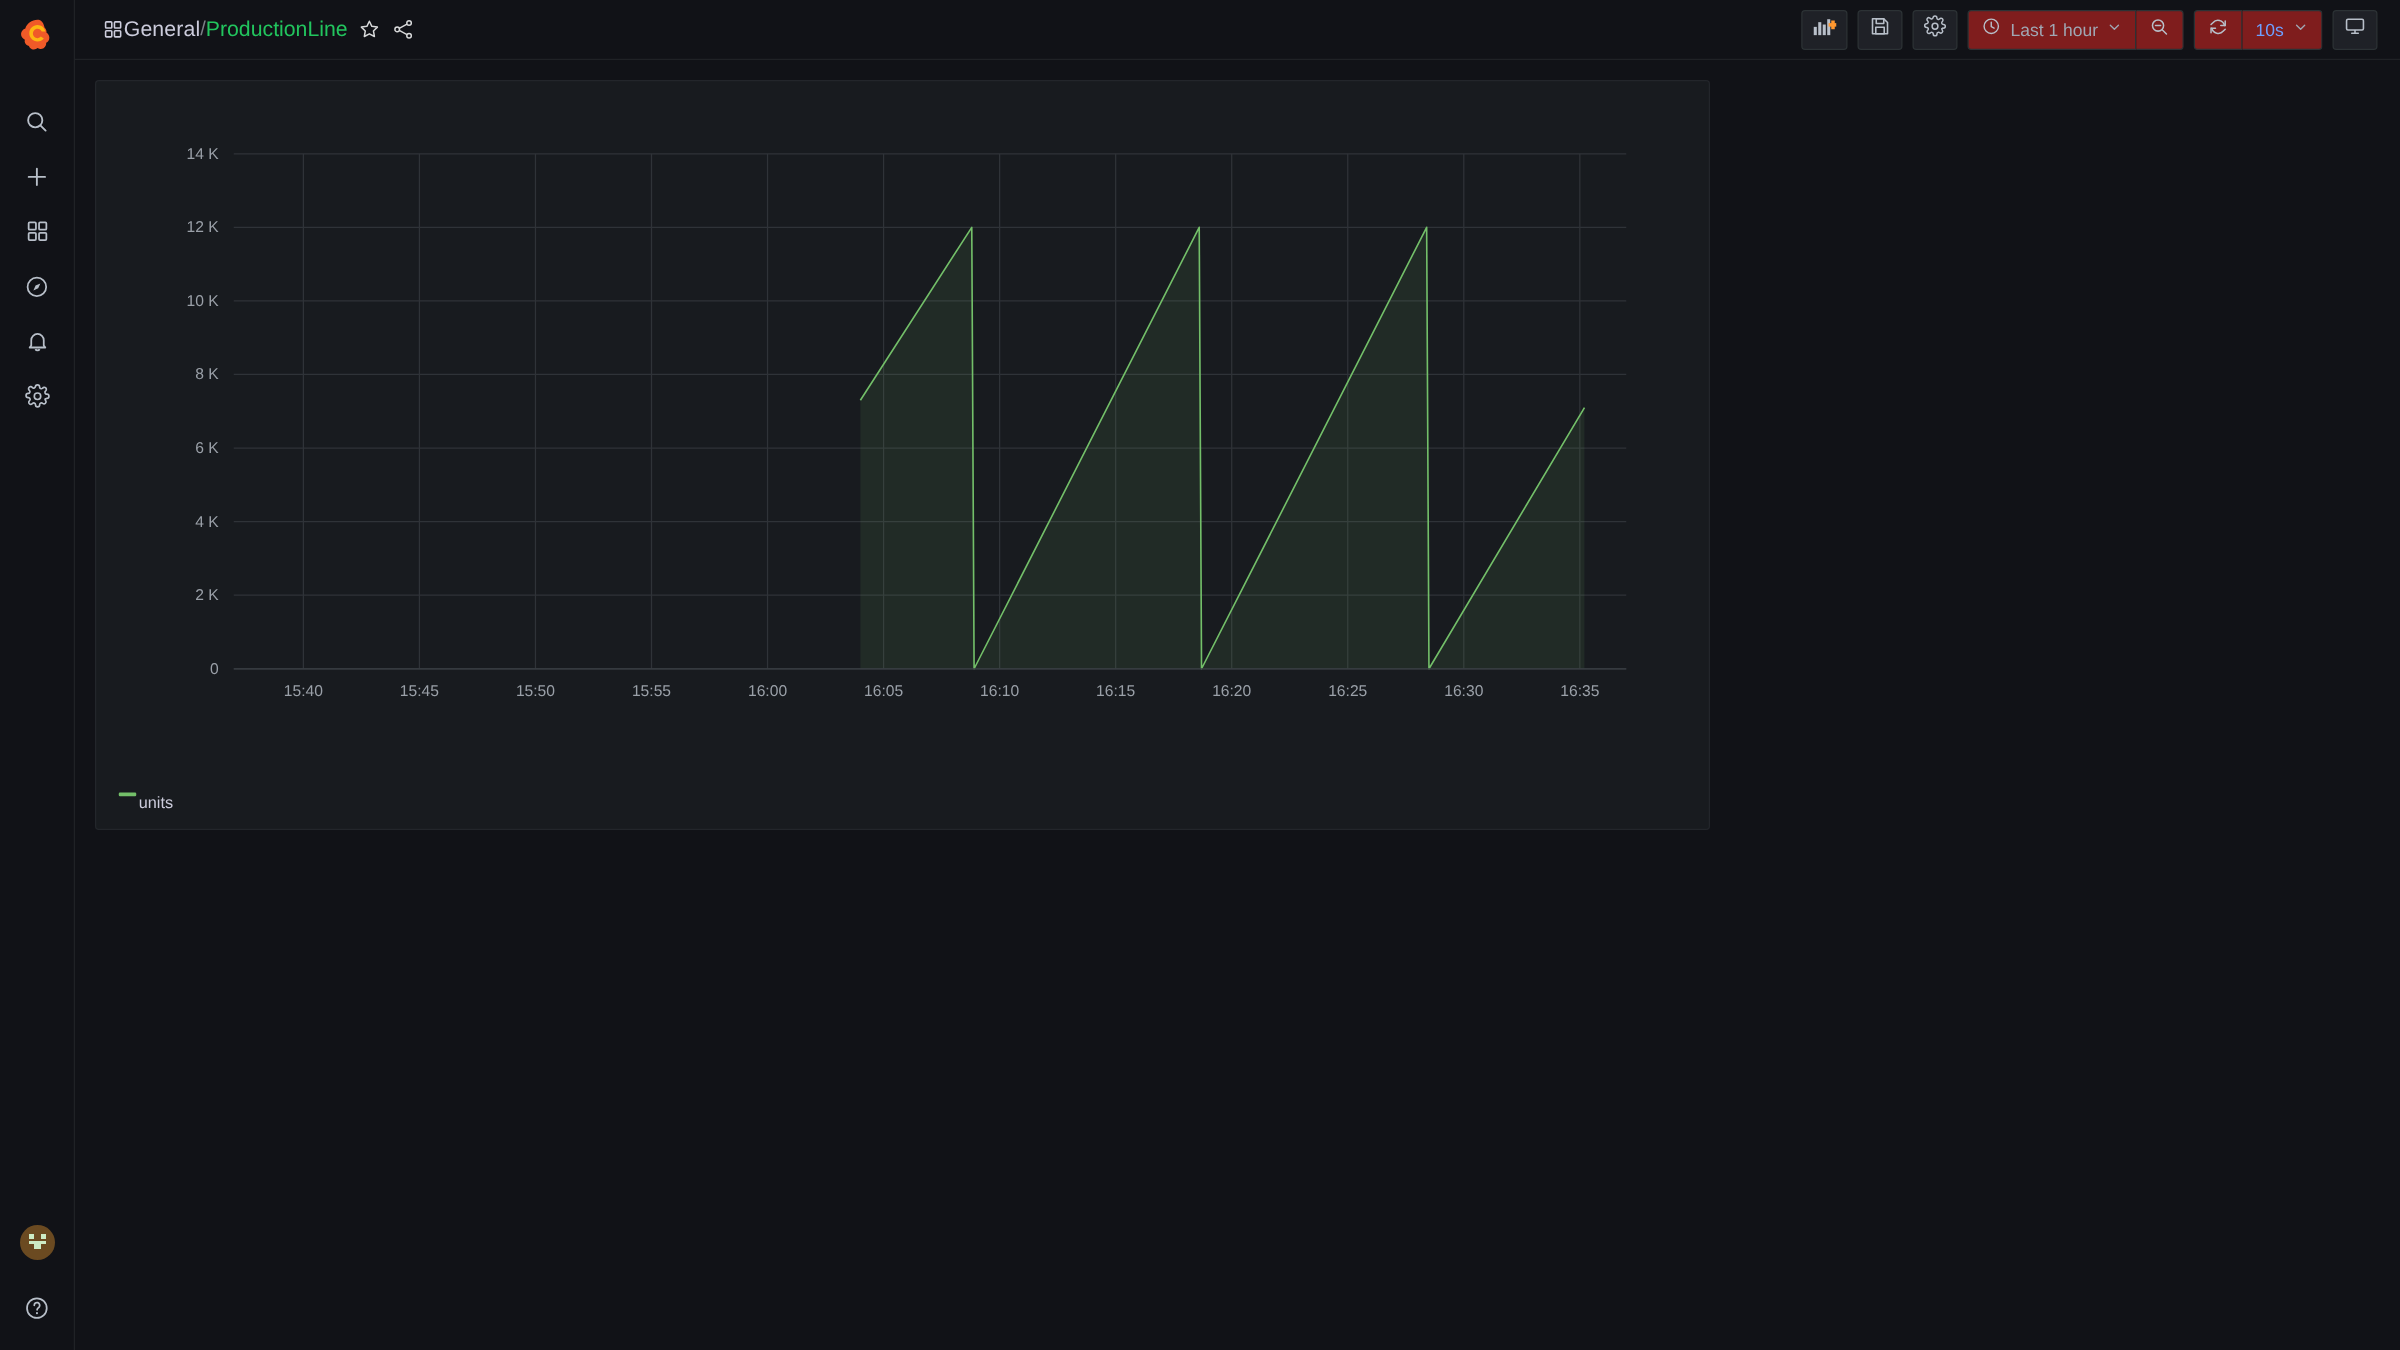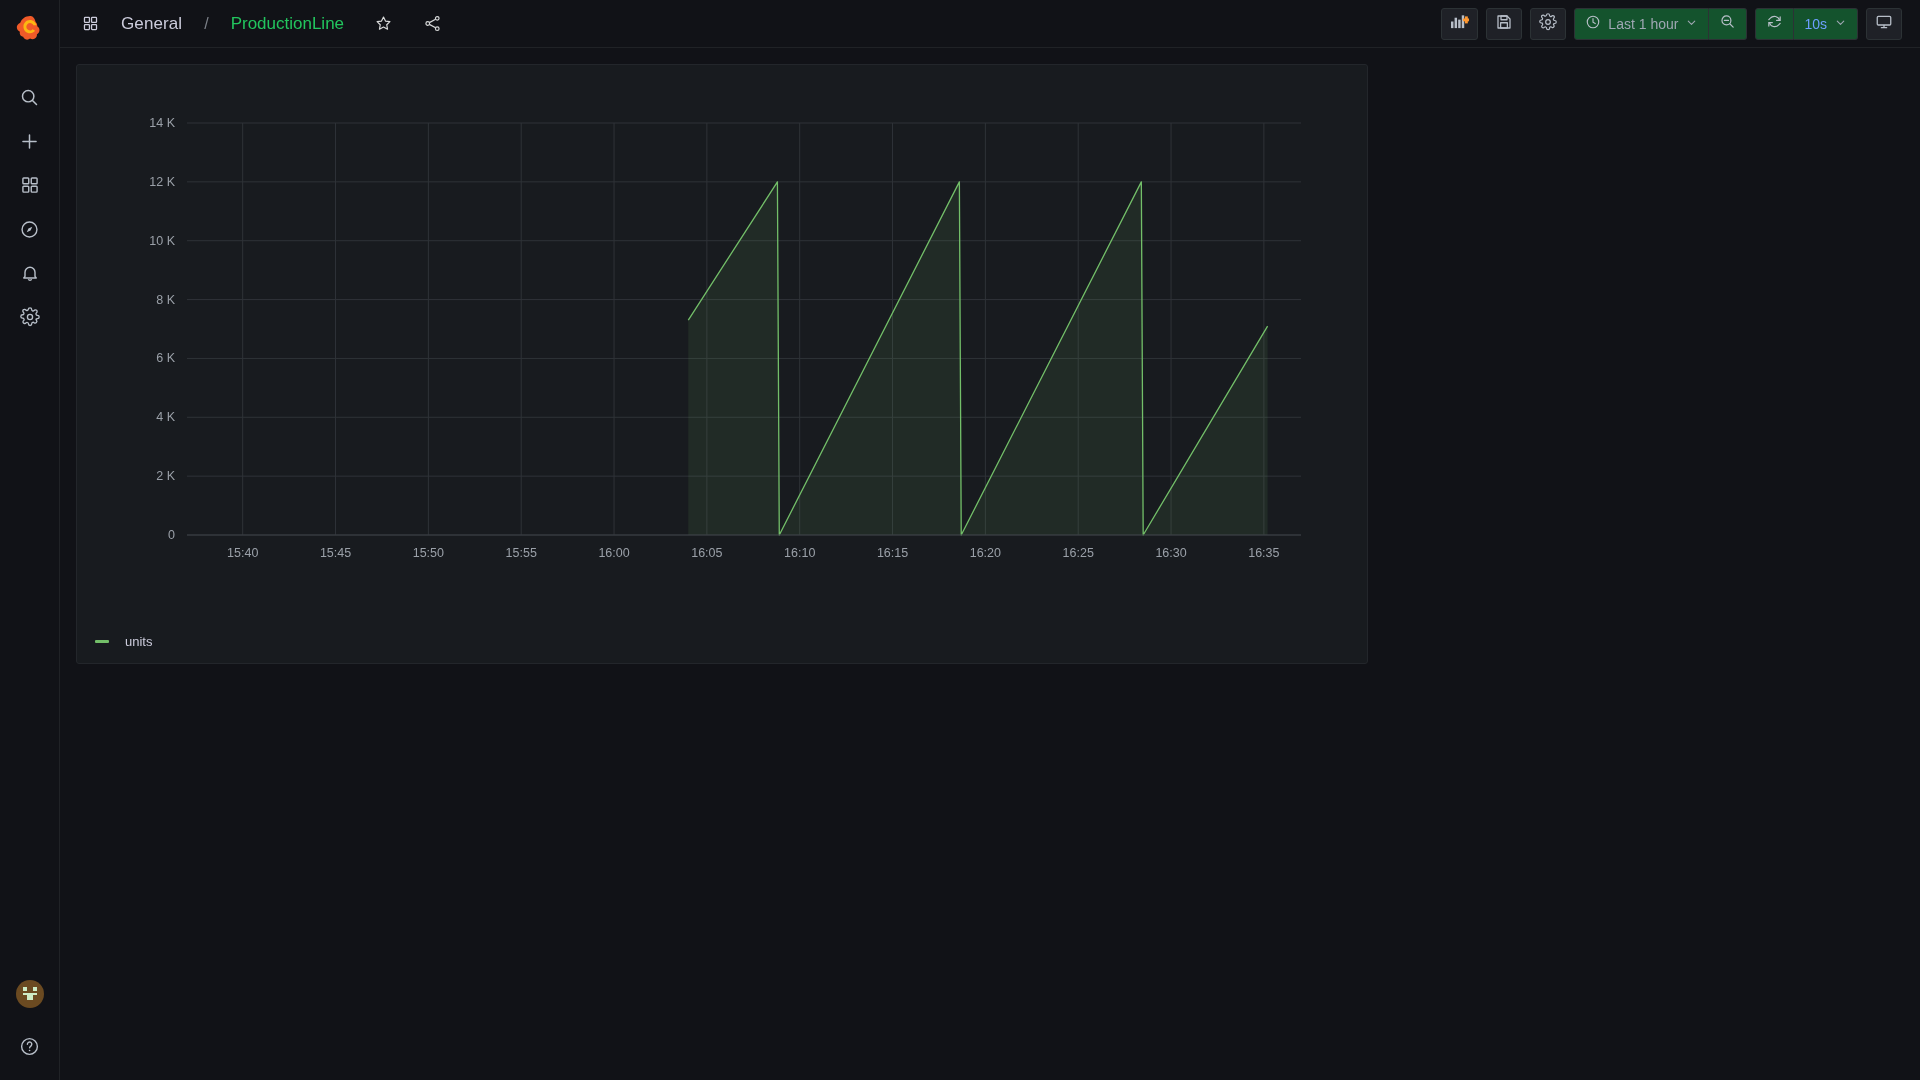--- a/index.html
+++ b/index.html
@@ -35,42 +35,42 @@
     overflow:hidden;
   }
   
   #topbar {
     position: absolute; left: 60px; top: 0;
     width: 1860px; height: 48px;
     background: #111217;
     border-bottom: 1px solid #202226;
     display: flex; align-items: center;
   }
-  #breadcrumb { display: flex; align-items: center; padding-left: 22px; gap: 22px; }
+  #breadcrumb { display: flex; align-items: center; padding-left: 22px; gap: 0; }
   #breadcrumb .crumb-icon { display:flex; align-items:center; }
   .crumb-link {
     color: #ccccdc; font-size: 17px; letter-spacing: .1px;
     cursor: pointer; white-space: nowrap;
   }
   .crumb-sep { color: #7b7f87; font-size: 16px; }
   .crumb-current { color: #22c55e; font-size: 17px; white-space: nowrap; }
   .crumb-act { margin-left: 8px; cursor: pointer; display:flex; align-items:center; }
   #toolbar {
     margin-left: auto; display: flex; align-items: center;
     gap: 8px; padding-right: 18px;
   }
   .tb-btn {
     height: 32px; min-width: 34px; padding: 0 8px;
     background: #1f2127; border: 1px solid #2c3235; border-radius: 3px;
     display: flex; align-items: center; justify-content: center;
     cursor: pointer; gap: 6px;
   }
   .tb-group { display: flex; align-items: center; }
   .tb-group .tb-seg {
-    height: 32px; background: #14532d; border: 1px solid #2c3235;
+    height: 32px; background: #7f1d1d; border: 1px solid #2c3235;
     display: flex; align-items: center; gap: 7px; padding: 0 10px;
     cursor: pointer;
   }
   .tb-group .tb-seg:first-child { border-radius: 3px 0 0 3px; }
   .tb-group .tb-seg:last-child { border-radius: 0 3px 3px 0; border-left: none; }
   .tb-text { color: #9fa7b3; font-size: 14px; white-space: nowrap; }
   .tb-text.accent { color: #6e9fff; }
   .chev { display:block; }
   
   #panel {
@@ -79,21 +79,21 @@
     background: #181b1f; border: 1px solid #23262b; border-radius: 3px;
   }
   #panel-title {
     text-align: center; color: #ccccdc;
     font-size: 14.5px; font-weight: bold; padding-top: 9px;
     letter-spacing: .2px;
   }
   #plot { position: absolute; left: 0; top: 30px; width: 1292px; height: 540px; }
   #legend {
     position: absolute; left: 0; bottom: 14px; width: 100%;
-    display: flex; align-items: center; padding-left: 18px; gap: 16px;
+    display: flex; align-items: flex-start; padding-left: 18px; gap: 2px;
   }
   #legend .swatch { width: 14px; height: 3px; background: #73bf69; border-radius: 1px; }
   #legend .lbl { color: #ccccdc; font-size: 13px; cursor: pointer; }
   text { font-family: "Liberation Sans", sans-serif; }
 </style>
 </head>
 <body>
 
 <div id="sidebar">
 

